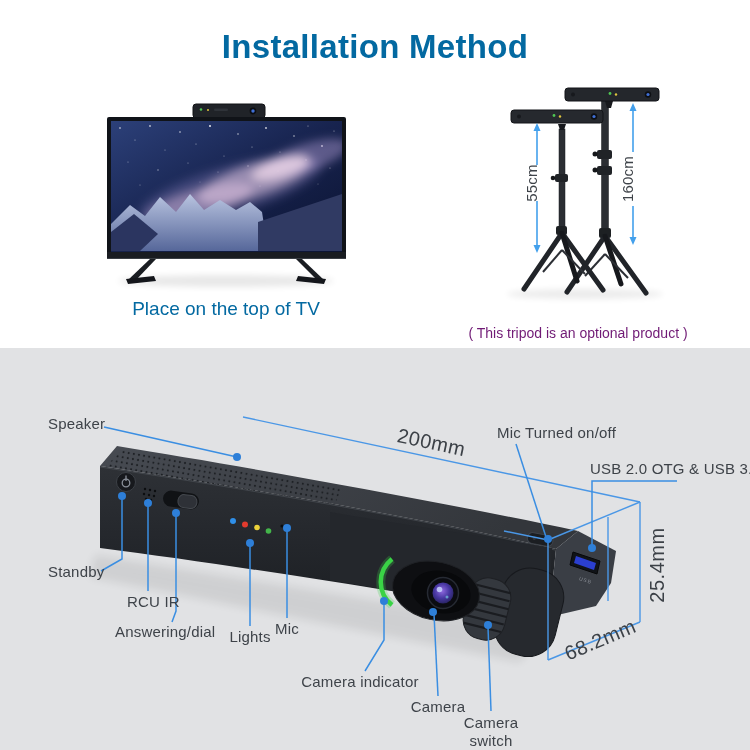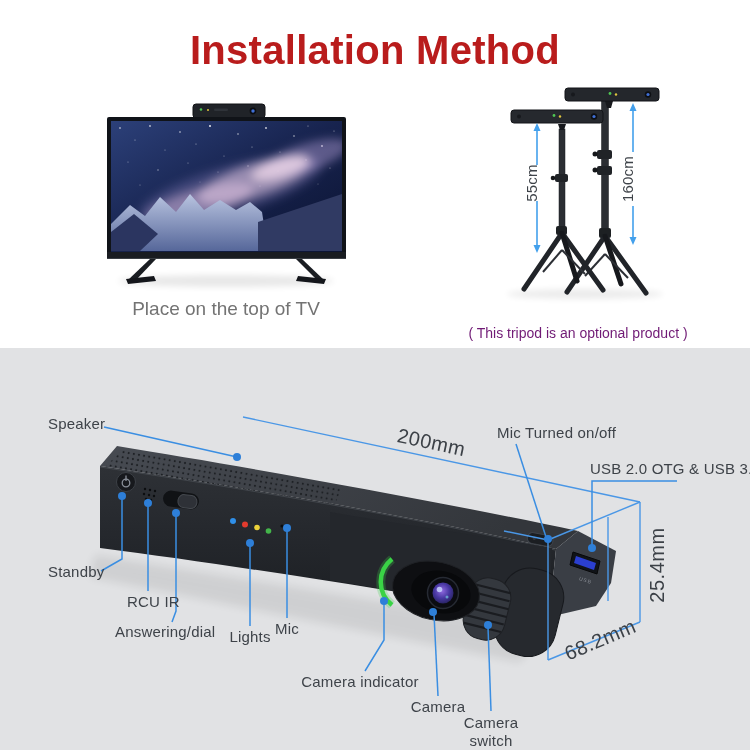--- a/index.html
+++ b/index.html
@@ -1,21 +1,21 @@
 <!DOCTYPE html>
 <html><head>
 <meta charset="utf-8">
 <style>
   html,body{margin:0;padding:0;}
   body{width:750px;height:750px;position:relative;background:#ffffff;
        font-family:"Liberation Sans",sans-serif;overflow:hidden;}
   .stage{position:absolute;inset:0;}
   .title{position:absolute;left:50%;transform:translateX(-50%);
-         font-size:40px;font-weight:700;color:#b91c1c;letter-spacing:.3px;white-space:nowrap;}
-  .caption{position:absolute;transform:translateX(-50%);font-size:19px;color:#737373;white-space:nowrap;}
+         font-size:33px;font-weight:700;color:#0369a1;letter-spacing:.3px;white-space:nowrap;}
+  .caption{position:absolute;transform:translateX(-50%);font-size:19px;color:#0369a1;white-space:nowrap;}
   .note{position:absolute;transform:translateX(-50%);font-size:14px;color:#701a75;white-space:nowrap;}
   svg text{font-family:"Liberation Sans",sans-serif;}
   .lbl{font-size:15px;fill:#3e4349;letter-spacing:.2px;}
   .dim{font-size:20px;fill:#3c4147;letter-spacing:.5px;}
   .usbtxt{font-size:5px;fill:#8a8f96;letter-spacing:1px;}
   .leader{stroke:#3a8ee2;stroke-width:1.5;fill:none;}
   .dot{fill:#2e7fd8;}
   .wire{stroke:#4a97e6;stroke-width:1.4;fill:none;}
   .arrowline{stroke:#43a0ec;stroke-width:1.6;fill:none;}
   .arrowhead{fill:#43a0ec;}

